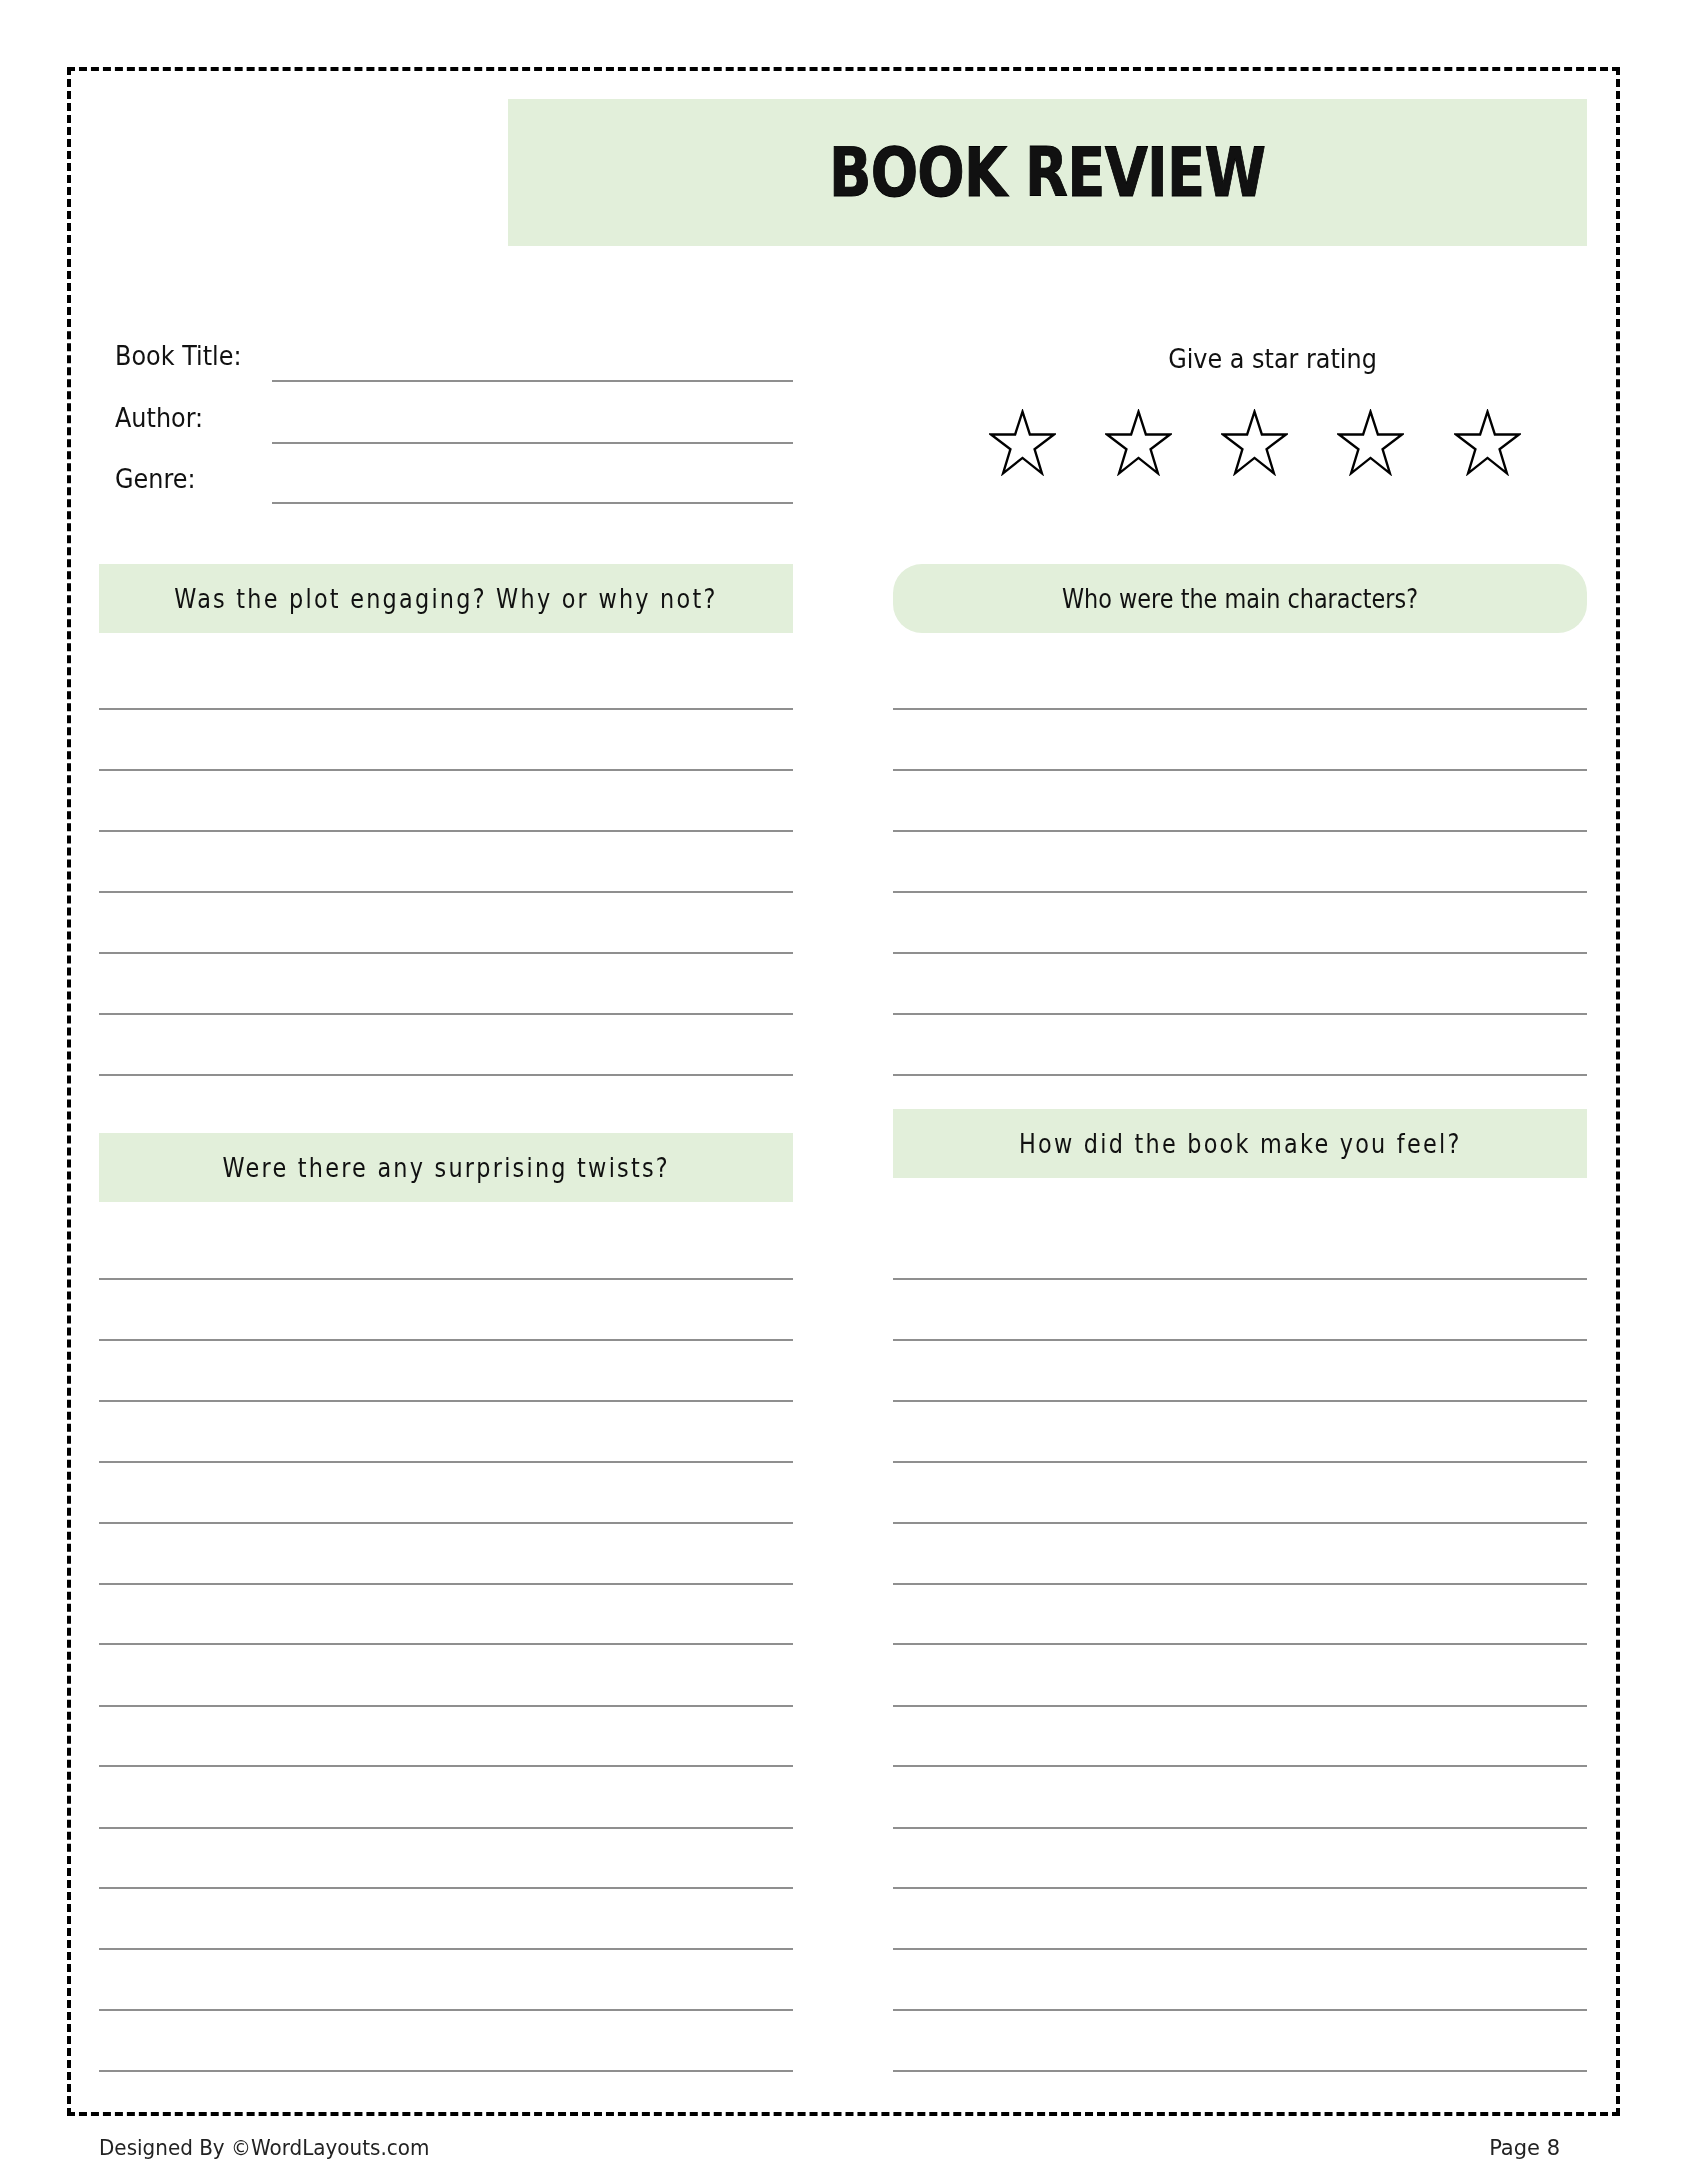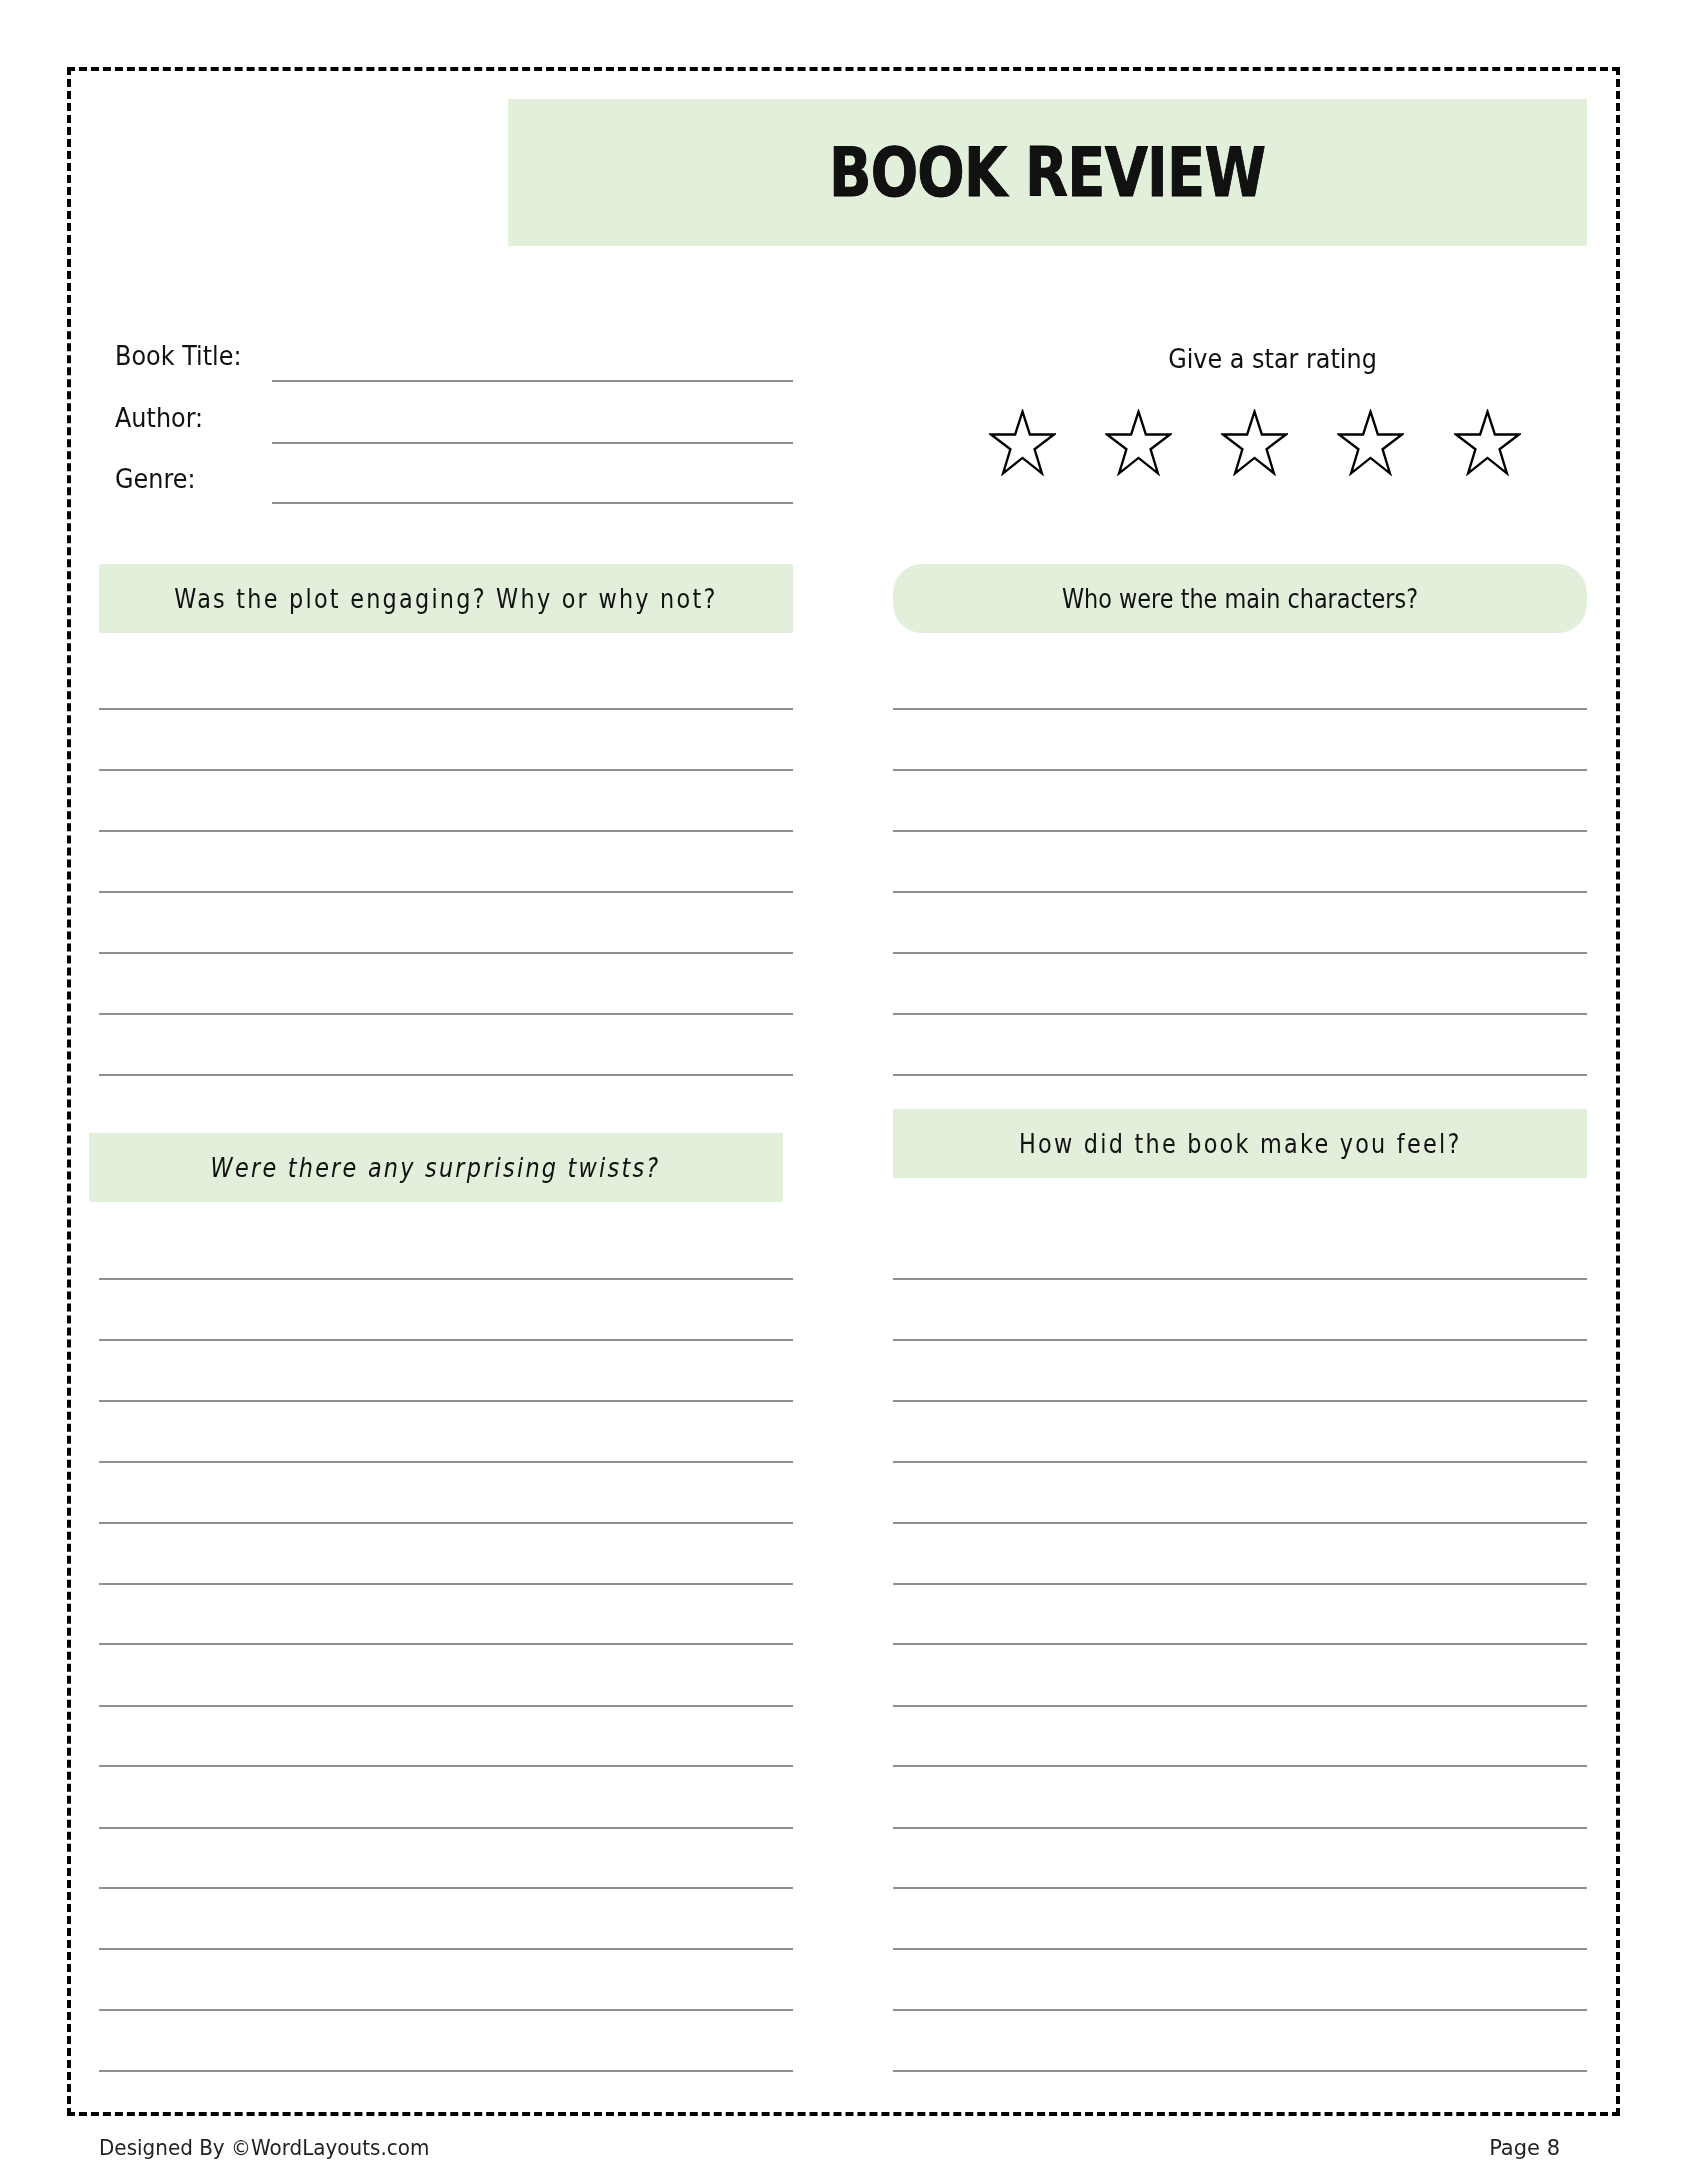--- a/index.html
+++ b/index.html
@@ -189,21 +189,21 @@
       </svg>
   </div>
 </div>
 
 <div class="section-header" style="left:99px; top:564px;">
   <span class="spaced">Was the plot engaging? Why or why not?</span>
 </div>
 <div class="section-header" style="left:893px; top:564px;border-radius:29px;">
   <span class="normal">Who were the main characters?</span>
 </div>
-<div class="section-header" style="left:89px; top:1133px;font-style:italic;">
+<div class="section-header" style="left:99px; top:1133px;">
   <span class="spaced">Were there any surprising twists?</span>
 </div>
 <div class="section-header" style="left:893px; top:1109px;">
   <span class="spaced">How did the book make you feel?</span>
 </div>
 
 <div id="lines-plot">
     <div class="write-line" style="left: 99px; width: 694px; top: 708px; background: rgb(143, 143, 143);"></div>
     <div class="write-line" style="left: 99px; width: 694px; top: 769px; background: rgb(143, 143, 143);"></div>
     <div class="write-line" style="left: 99px; width: 694px; top: 830px; background: rgb(143, 143, 143);"></div>

